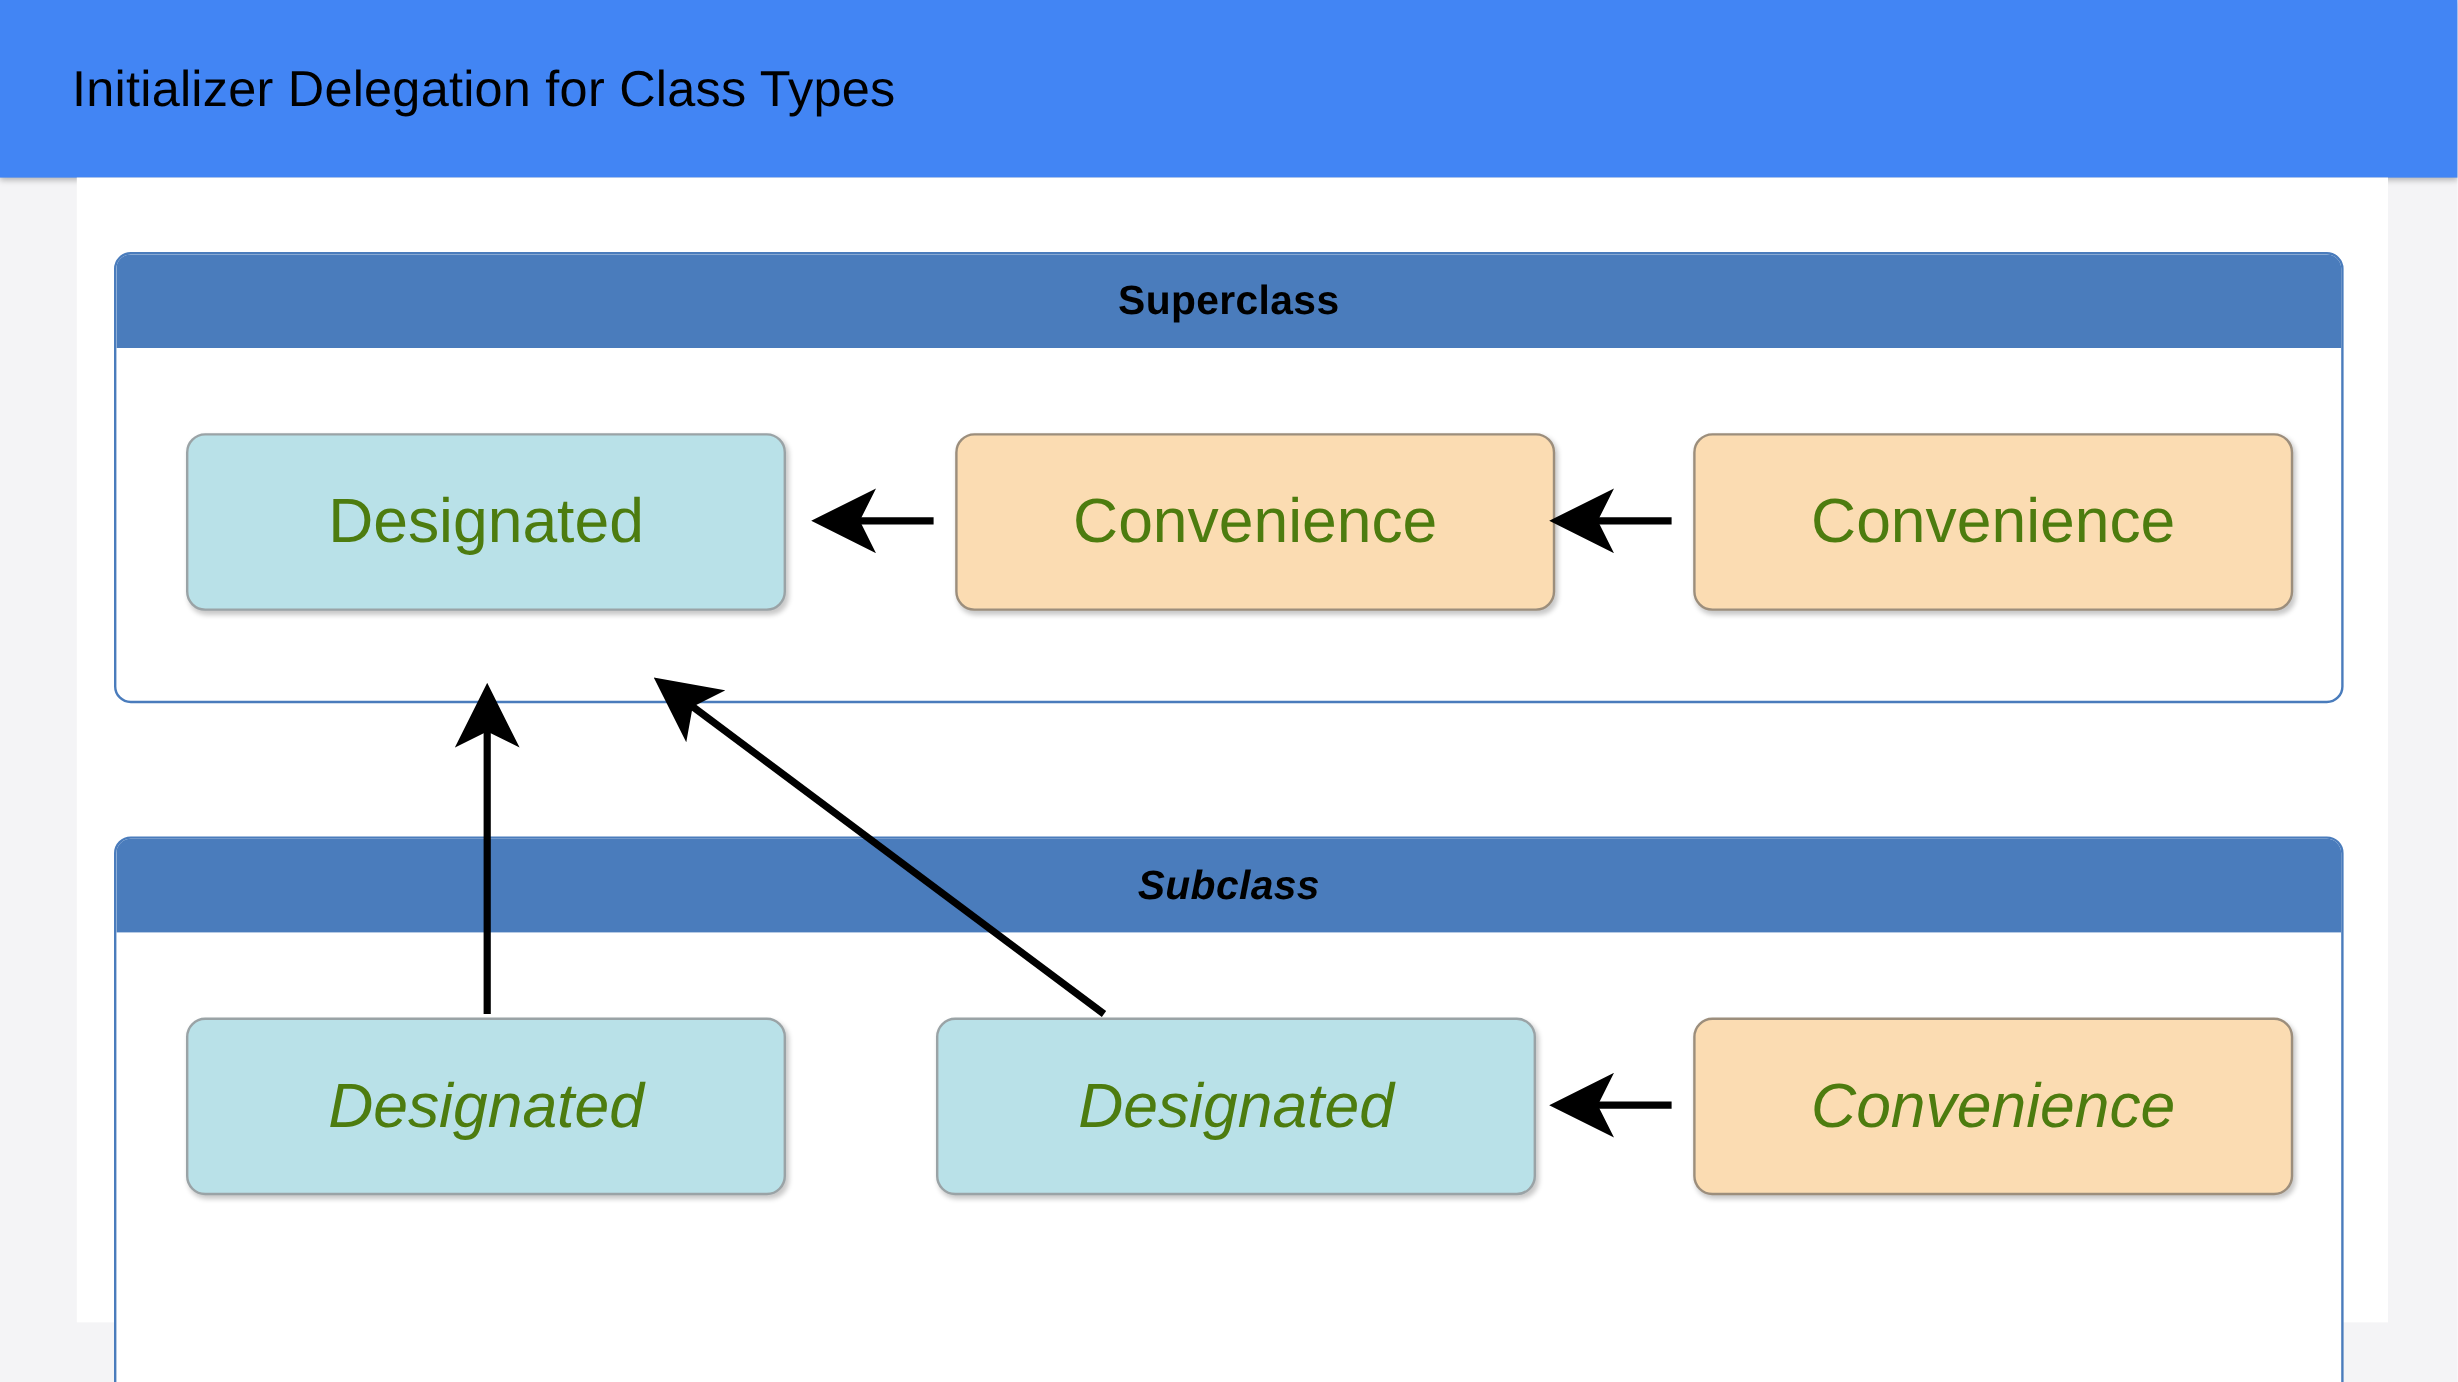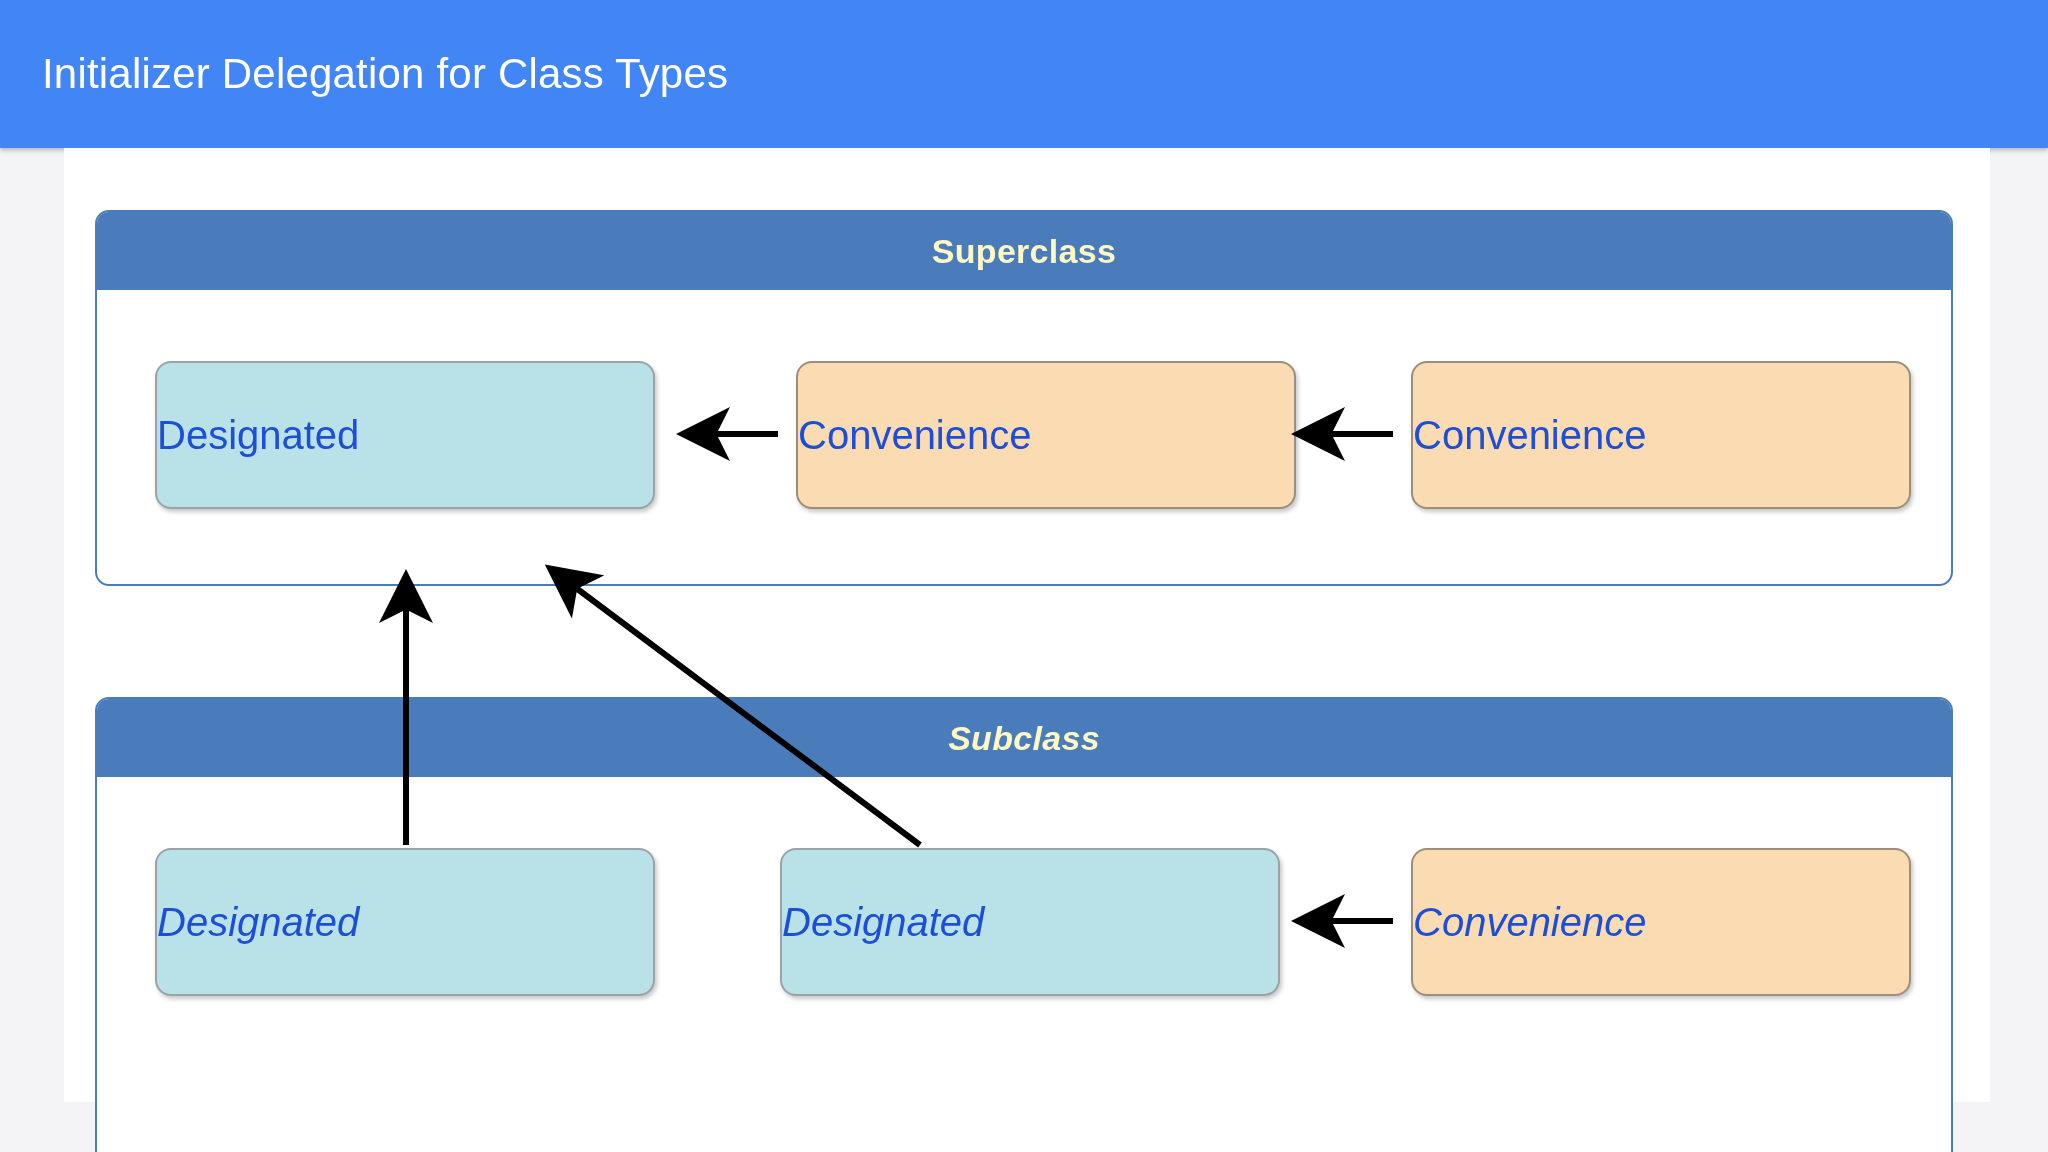--- a/index.html
+++ b/index.html
@@ -21,25 +21,25 @@
     left: 0; top: 0;
     width: 2048px;
     height: 148px;
     background: #4285f4;
     box-shadow: 0 2px 5px rgba(0,0,0,0.28);
     box-sizing: border-box;
     display: flex;
     align-items: center;
   }
   .appbar-title {
-    color: #ffffff;
+    color: #000000;
     font-size: 42px;
     font-weight: 400;
     letter-spacing: 0.2px;
-    margin-left: 42px;
+    margin-left: 60px;
     white-space: nowrap;
   }
 
   
   .sheet {
     position: absolute;
     left: 64px;
     top: 148px;
     width: 1926px;
     height: 954px;
@@ -62,21 +62,21 @@
     border-radius: 14px;
     box-sizing: border-box;
     overflow: hidden;
   }
   .section-superclass { left: 95px; top: 210px; width: 1858px; height: 376px; }
   .section-subclass   { left: 95px; top: 697px; width: 1858px; height: 469px; font-style: italic; }
 
   .section-header {
     height: 78px;
     background: #4a7cbc;
-    color: #fef9c3;
+    color: #000000;
     font-size: 34px;
     font-weight: bold;
     display: flex;
     align-items: center;
     justify-content: center;
     letter-spacing: 0.3px;
   }
   .section-body {
     position: relative;
     height: calc(100% - 78px);
@@ -84,23 +84,23 @@
 
   
   .initbox {
     position: absolute;
     width: 500px;
     height: 148px;
     border-radius: 16px;
     box-sizing: border-box;
     display: flex;
     align-items: center;
-    justify-content: flex-start;
-    font-size: 40px;
-    color: #1d4ed8;
+    justify-content: center;
+    font-size: 52px;
+    color: #4d7c0f;
     box-shadow: 2px 3px 4px rgba(0,0,0,0.22);
   }
   .initbox.designated {
     background: #b9e1e8;
     border: 2px solid #9aa3a6;
   }
   .initbox.convenience {
     background: #fbdcb2;
     border: 2px solid #9c8e7c;
     margin-left: 16px;

